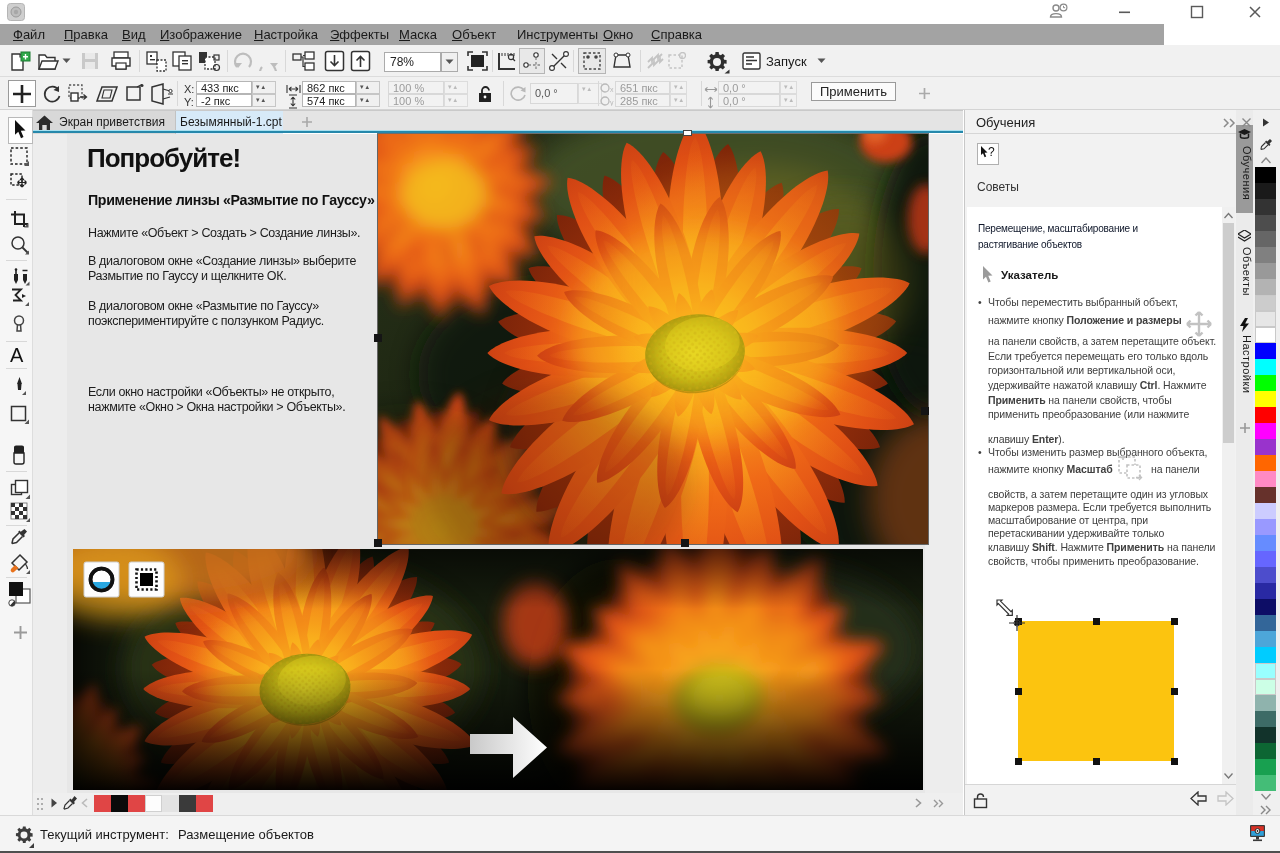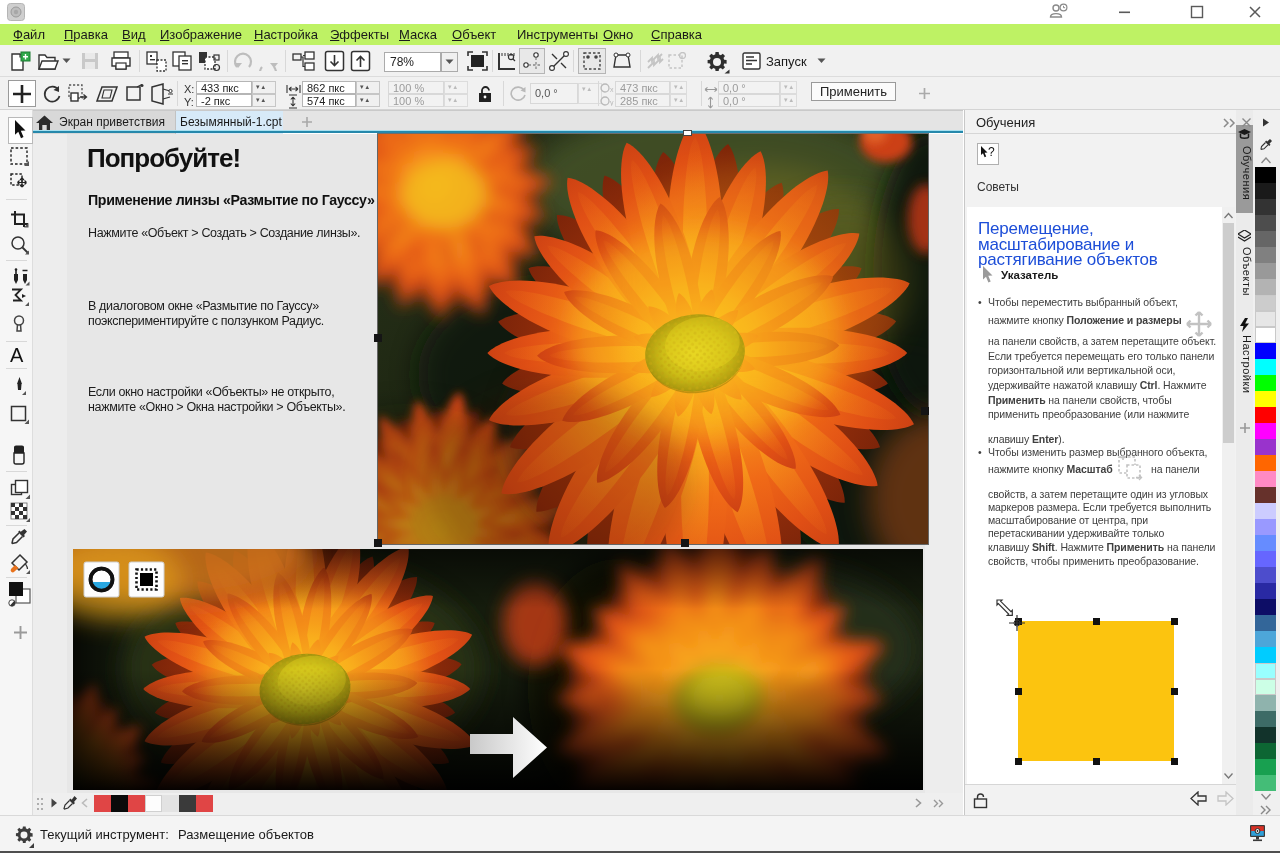--- a/index.html
+++ b/index.html
@@ -1,21 +1,21 @@
 <!DOCTYPE html>
 <html><head>
 <meta charset="utf-8">
 <style>
 * { margin:0; padding:0; box-sizing:border-box; }
 html,body { width:1280px; height:853px; overflow:hidden; }
 body { font-family:"Liberation Sans", sans-serif; background:#fff; position:relative; }
 .abs { position:absolute; }
 #titlebar { left:0; top:0; width:1280px; height:24px; background:#fff; }
 #titlebar .ttl { left:24px; top:4px; font-size:13px; color:#3c3c3c; letter-spacing:-0.1px; }
-#menubar { left:0; top:24px; width:1280px; height:21px; background:#bef264; }
+#menubar { left:0; top:24px; width:1164px; height:21px; background:#a3a3a3; }
 .menuitem { position:absolute; top:3px; font-size:13px; color:#1a1a1a; }
 #toolbar1 { left:0; top:45px; width:1280px; height:32px; background:#f1f1f1; border-bottom:1px solid #dcdcdc; }
 #propbar { left:0; top:77px; width:1280px; height:33px; background:#f1f1f1; border-bottom:1px solid #d4d4d4; }
 #toolbox { left:0; top:110px; width:33px; height:705px; background:#f6f6f6; border-right:1px solid #ddd; }
 #tabbar { left:33px; top:110px; width:930px; height:23px; background:#e4e4e4; border-top:1px solid #c9c9c9; }
 #bluebar { left:33px; top:130px; width:930px; height:3px; background:linear-gradient(#a6e0f0 0px,#a6e0f0 1px,#2688ab 1px,#2688ab 3px); }
 #canvas { left:33px; top:134px; width:930px; height:659px; background:#ededed; }
 #docpage { position:absolute; left:34px; top:0px; width:858px; height:659px; background:#e7e7e7; }
 #palettebar { left:33px; top:793px; width:930px; height:22px; background:#efefef; }
 #docker { left:964px; top:110px; width:272px; height:705px; background:#f2f2f2; border-left:1px solid #c8c8c8; }
@@ -283,21 +283,21 @@
   <div class="sping" style="left:530px;top:6px;width:48px;height:21px;line-height:19px">
       <span style="color:#555">0,0 °</span>
     </div>
   <div class="spbg" style="left:578px;top:6px;height:21px"></div>
   <div class="sep" style="left:598px;top:4px;height:25px"></div>
   <svg class="abs" style="left:600px;top:6px" width="15" height="10" viewBox="0 0 15 10">
       <circle cx="5" cy="5" r="4" fill="none" stroke="#b9b9b9" stroke-width="1.3"></circle>
       <text x="10" y="9" font-size="7" fill="#b9b9b9">x</text>
     </svg>
   <div class="sping" style="left:615px;top:4px;width:55px">
-      <span>473 пкс</span>
+      <span>651 пкс</span>
     </div>
   <svg class="abs" style="left:600px;top:19px" width="15" height="10" viewBox="0 0 15 10">
       <circle cx="5" cy="5" r="4" fill="none" stroke="#b9b9b9" stroke-width="1.3"></circle>
       <text x="10" y="9" font-size="7" fill="#b9b9b9">y</text>
     </svg>
   <div class="sping" style="left:615px;top:17px;width:55px">
       <span>285 пкс</span>
     </div>
   <div class="spbg" style="left:670px;top:4px;width:17px"></div>
     <div class="spbg" style="left:670px;top:17px;width:17px"></div>
@@ -422,20 +422,21 @@
   <svg class="abs" style="left:268px;top:5px" width="12" height="12" viewBox="0 0 12 12">
       <path d="M6 1 V11 M1 6 H11" stroke="#a8a8a8" stroke-width="1.6"></path>
     </svg>
 </div>
 <div class="abs" id="bluebar"></div>
 <div class="abs" id="canvas">
   <div id="docpage"></div>
   <div class="abs" style="left:54px;top:9px;font-size:26px;font-weight:bold;color:#111;letter-spacing:-1px">Попробуйте!</div>
   <div class="abs" style="left:55px;top:58px;font-size:14.2px;font-weight:bold;color:#111;letter-spacing:-0.35px">Применение линзы «Размытие по Гауссу»</div>
   <div class="abs" style="left:55px;top:92px;font-size:12.5px;color:#1c1c1c;line-height:15px;letter-spacing:-0.35px">Нажмите «Объект &gt; Создать &gt; Создание линзы».</div>
+  <div class="abs" style="left:55px;top:120px;font-size:12.5px;color:#1c1c1c;line-height:15px;letter-spacing:-0.35px">В диалоговом окне «Создание линзы» выберите<br>Размытие по Гауссу и щелкните ОК.</div>
   <div class="abs" style="left:55px;top:165px;font-size:12.5px;color:#1c1c1c;line-height:15px;letter-spacing:-0.35px">В диалоговом окне «Размытие по Гауссу»<br>поэкспериментируйте с ползунком Радиус.</div>
   <div class="abs" style="left:55px;top:251px;font-size:12.5px;color:#1c1c1c;line-height:15px;letter-spacing:-0.35px">Если окно настройки «Объекты» не открыто,<br>нажмите «Окно &gt; Окна настройки &gt; Объекты».</div>
   <svg class="abs" style="left:345px;top:0;outline:1px solid rgba(30,30,30,0.65)" width="550" height="410" viewBox="0 0 550 410">
     <rect x="0" y="0" width="550" height="410" fill="url(#bgg)"></rect>
     <ellipse cx="340" cy="50" rx="190" ry="80" fill="#4a5929" filter="url(#b14)" opacity="0.75"></ellipse>
     <ellipse cx="465" cy="135" rx="90" ry="70" fill="#394722" filter="url(#b14)" opacity="0.8"></ellipse>
     <ellipse cx="520" cy="330" rx="110" ry="120" fill="#0c1207" filter="url(#b14)"></ellipse>
     <ellipse cx="555" cy="140" rx="60" ry="140" fill="#0e1408" filter="url(#b12)" opacity="0.85"></ellipse>
     <ellipse cx="160" cy="240" rx="120" ry="90" fill="#10150a" filter="url(#b14)" opacity="0.8"></ellipse>
     <ellipse cx="560" cy="365" rx="70" ry="85" fill="#a34a12" filter="url(#b14)" opacity="0.55"></ellipse>
@@ -720,32 +721,32 @@
   <div class="abs" style="left:12px;top:70px;font-size:12px;color:#333">Советы</div>
   <div class="abs" style="left:2px;top:97px;width:255px;height:577px;background:#fff"></div>
   <div class="abs" style="left:257px;top:97px;width:13px;height:577px;background:#f0f0f0"></div>
   <svg class="abs" style="left:259px;top:102px" width="9" height="8" viewBox="0 0 9 8">
       <path d="M0.5 6 L4.5 1.5 L8.5 6" fill="none" stroke="#777" stroke-width="1.3"></path>
     </svg>
   <div class="abs" style="left:258px;top:113px;width:11px;height:220px;background:#cdcdcd"></div>
   <svg class="abs" style="left:259px;top:662px" width="9" height="8" viewBox="0 0 9 8">
       <path d="M0.5 1.5 L4.5 6 L8.5 1.5" fill="none" stroke="#777" stroke-width="1.3"></path>
     </svg>
-  <div class="abs" style="left:13px;top:111px;font-size:17px;color:#1d4ed8;line-height:15.5px;letter-spacing:-0.2px">Перемещение, масштабирование и<br>растягивание объектов</div>
+  <div class="abs" style="left:13px;top:111px;font-size:10px;color:#0f172a;line-height:15.5px;letter-spacing:-0.2px">Перемещение, масштабирование и<br>растягивание объектов</div>
   <svg class="abs" style="left:17px;top:156px" width="14" height="18" viewBox="0 0 14 18">
       <path d="M1 0 L10.5 9.5 L6.3 9.8 L8.7 15.5 L6.4 16.5 L4 10.7 L1 13.5 Z" fill="#9b9b9b"></path>
     </svg>
   <div class="abs" style="left:36px;top:159px;font-size:11.5px;font-weight:bold;color:#1a1a1a">Указатель</div>
   <div class="dkrow" style="top:186px"><span class="blt">•</span>Чтобы переместить выбранный объект,</div>
   <div class="dkrow" style="top:204px">нажмите кнопку <b>Положение и размеры</b></div>
   <svg class="abs" style="left:220px;top:200px" width="28" height="28" viewBox="0 0 28 28">
       <path d="M14 2 V26 M2 14 H26 M14 2 L10.5 5.5 M14 2 L17.5 5.5 M14 26 L10.5 22.5 M14 26 L17.5 22.5 M2 14 L5.5 10.5 M2 14 L5.5 17.5 M26 14 L22.5 10.5 M26 14 L22.5 17.5" stroke="#c2c2c2" stroke-width="2.4" fill="none"></path>
     </svg>
   <div class="dkrow" style="top:225px">на панели свойств, а затем перетащите объект.</div>
-  <div class="dkrow" style="top:240px">Если требуется перемещать его только панели</div>
+  <div class="dkrow" style="top:240px">Если требуется перемещать его только вдоль</div>
   <div class="dkrow" style="top:254px">горизонтальной или вертикальной оси,</div>
   <div class="dkrow" style="top:269px">удерживайте нажатой клавишу <b>Ctrl</b>. Нажмите</div>
   <div class="dkrow" style="top:284px"><b>Применить</b> на панели свойств, чтобы</div>
   <div class="dkrow" style="top:298px">применить преобразование (или нажмите</div>
   <div class="dkrow" style="top:323px">клавишу <b>Enter</b>).</div>
   <div class="dkrow" style="top:336px"><span class="blt">•</span>Чтобы изменить размер выбранного объекта,</div>
   <div class="dkrow" style="top:353px">нажмите кнопку <b>Масштаб</b></div>
   <svg class="abs" style="left:152px;top:345px" width="26" height="26" viewBox="0 0 26 26">
       <rect x="2" y="2" width="16" height="16" fill="none" stroke="#c2c2c2" stroke-width="1.6" stroke-dasharray="2.5 2"></rect>
       <rect x="10" y="10" width="13" height="13" fill="#fff" stroke="#c2c2c2" stroke-width="1.6" stroke-dasharray="2.5 2"></rect>

